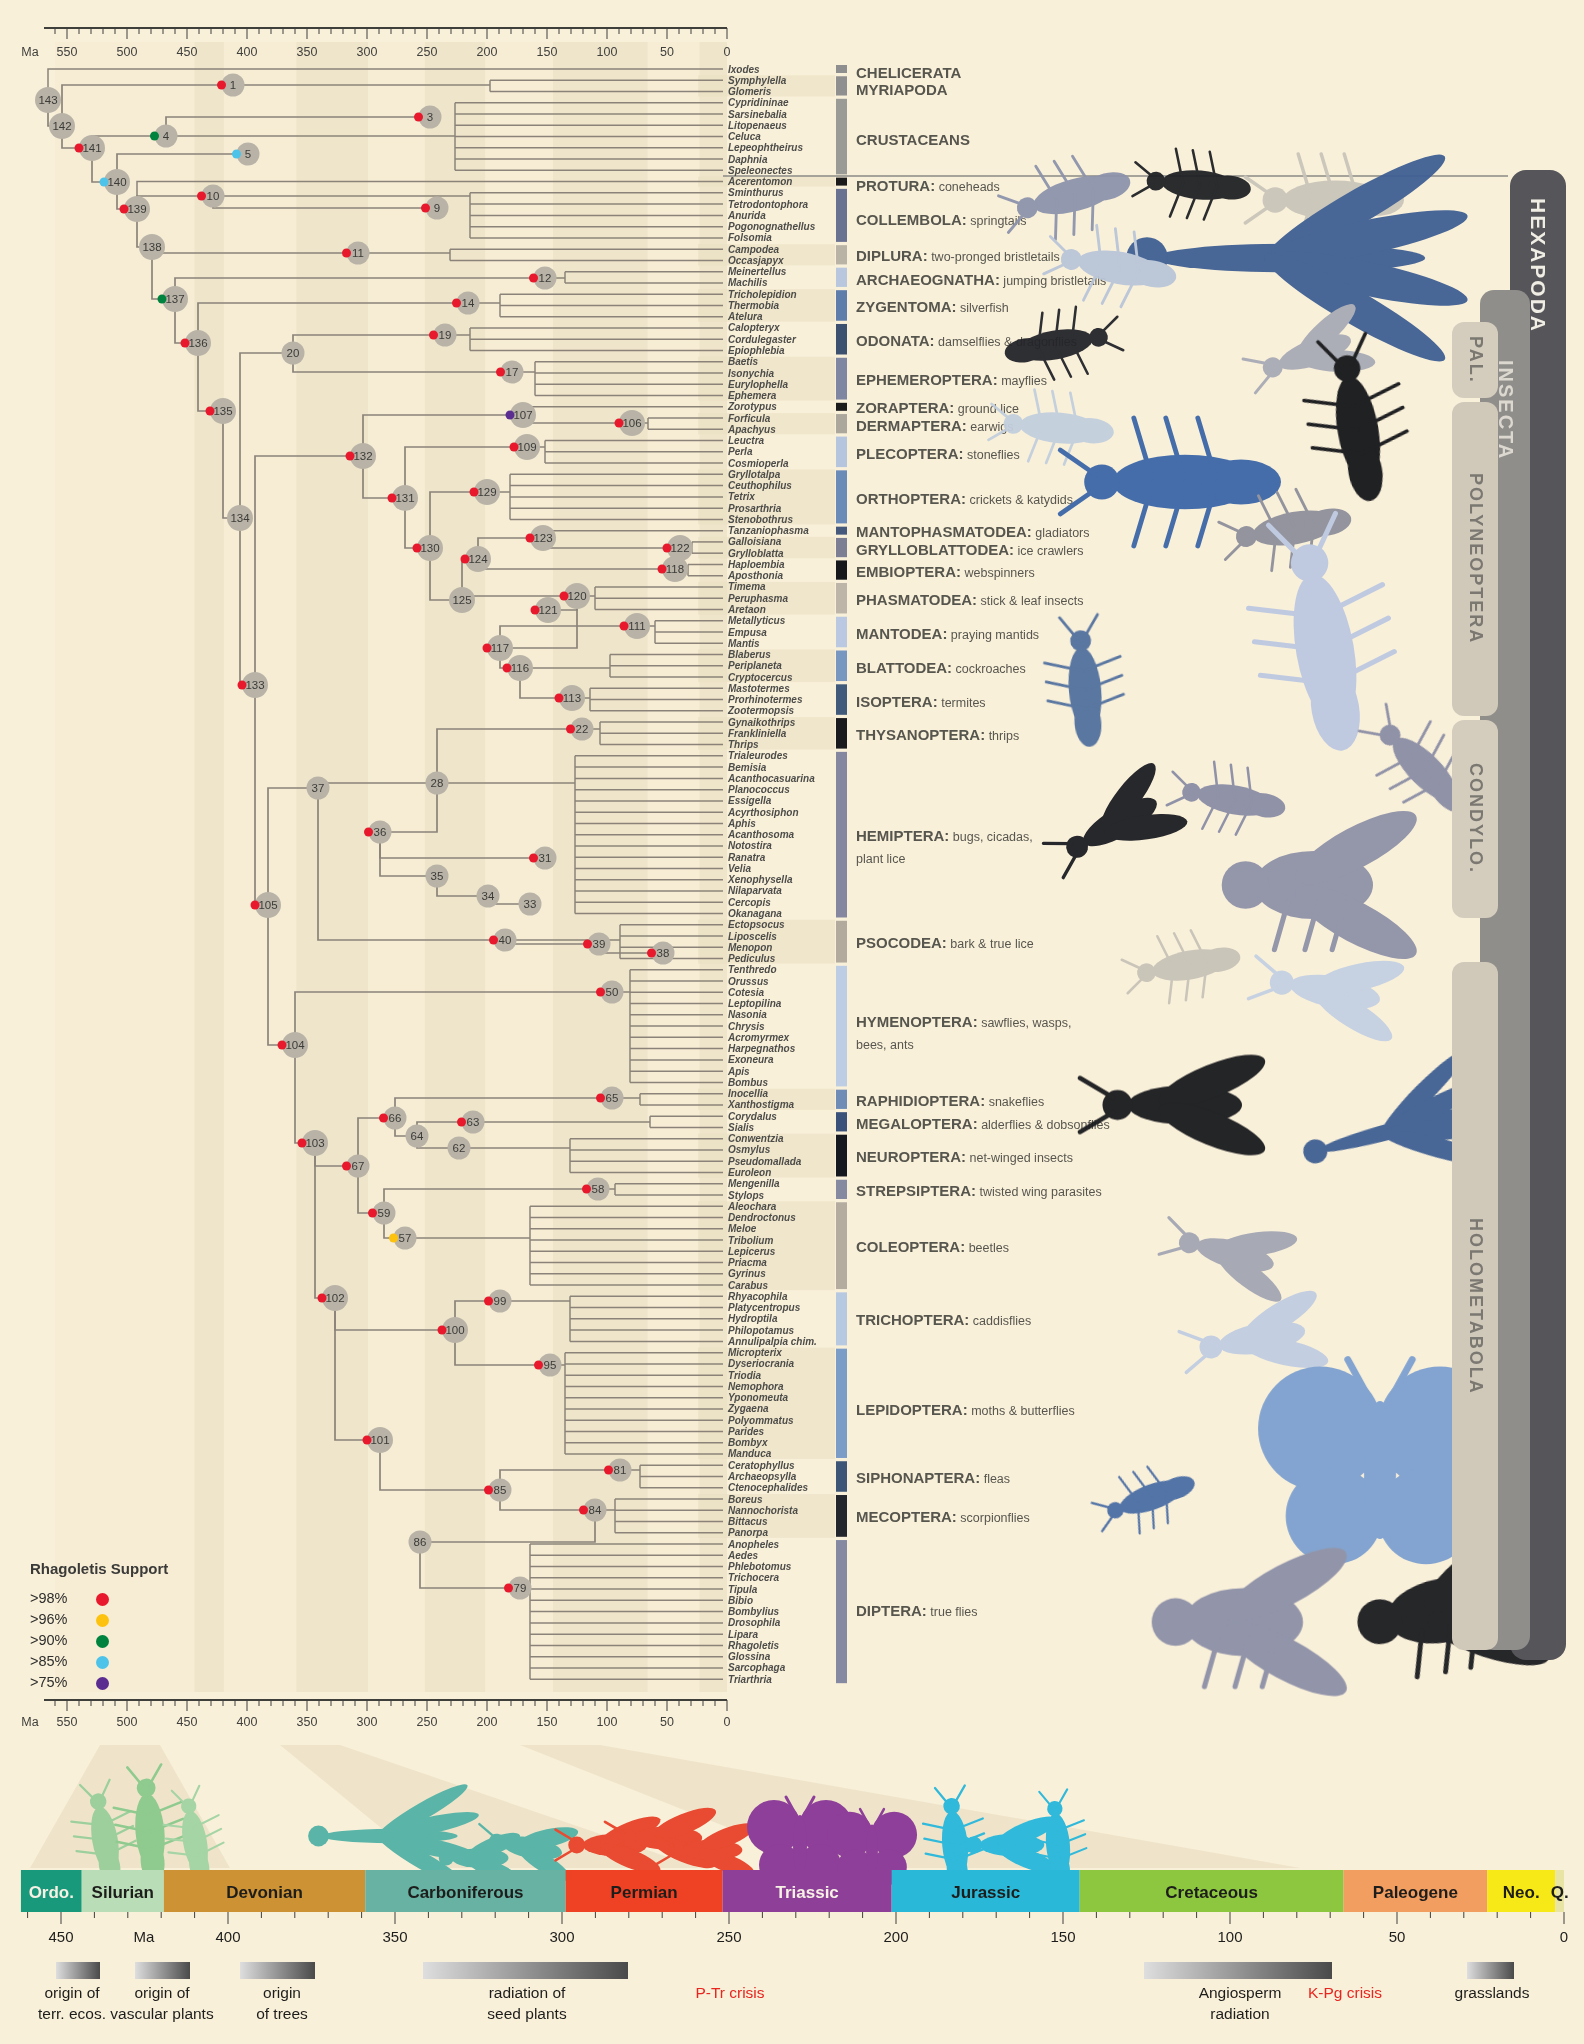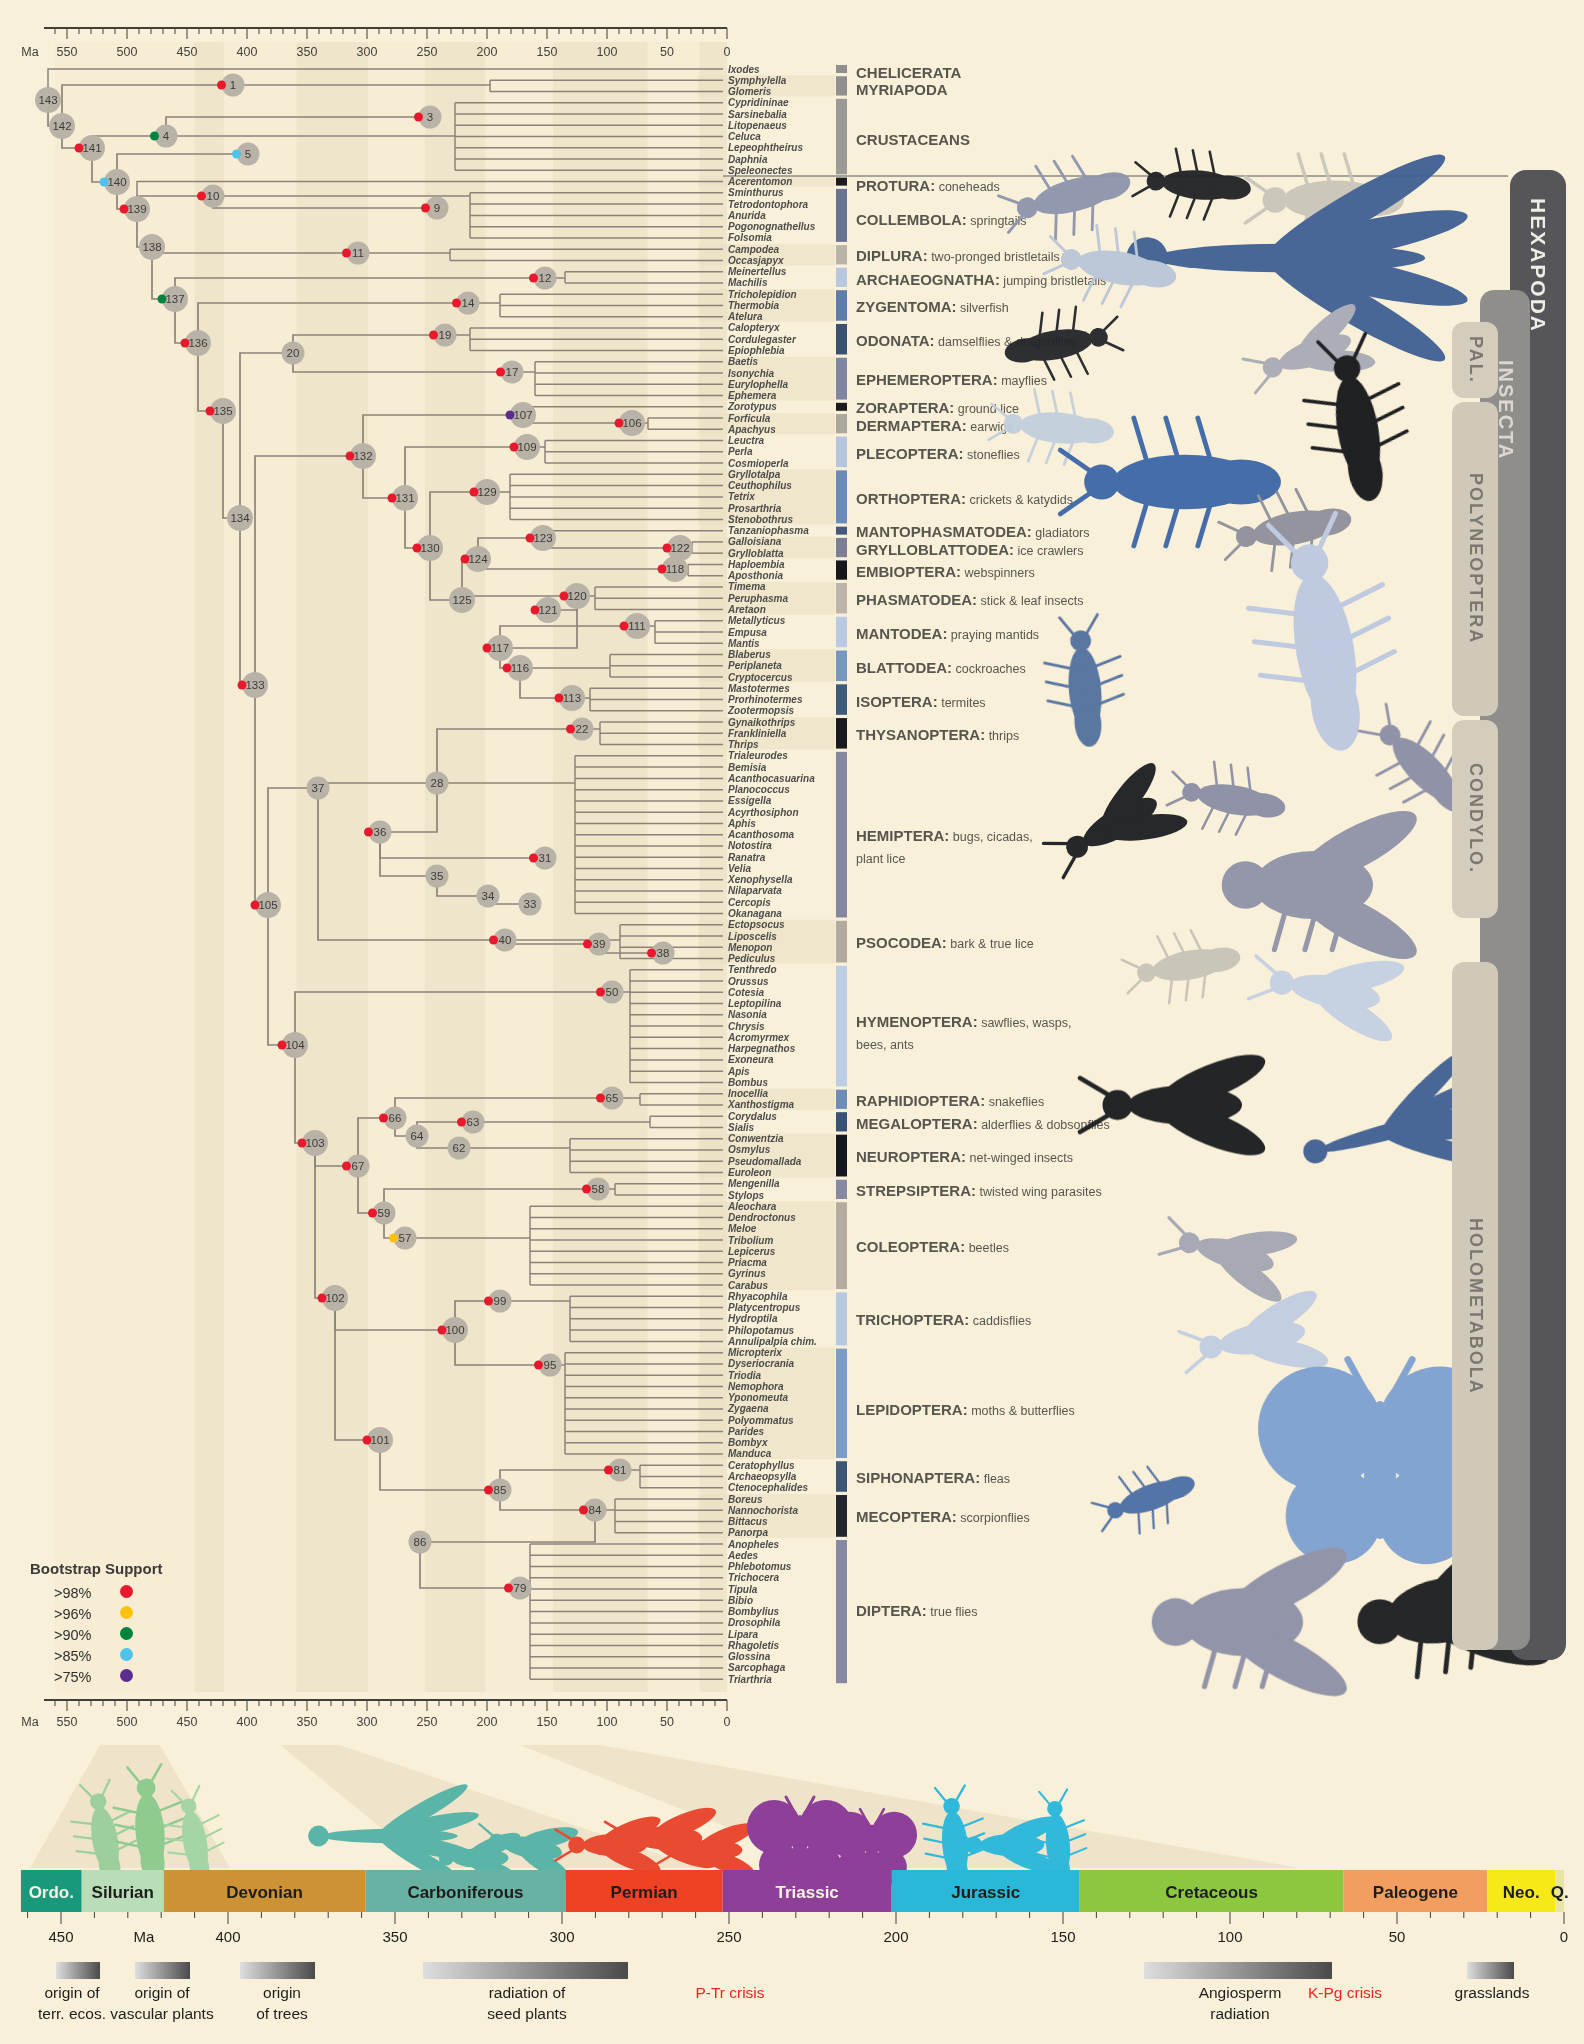--- a/index.html
+++ b/index.html
@@ -14,21 +14,21 @@
   .b-insecta .vlabel{color:#dcd8cf;font-size:20px;margin-top:70px;}
   .tab{position:absolute;left:1452px;width:46px;background:#d4cdbe;border-radius:12px;display:flex;justify-content:center;}
   .tab .vlabel{color:#7b7872;font-size:18px;}
   .b-pal{top:322px;height:76px;}
   .b-poly{top:402px;height:314px;background:#d0c9ba;}
   .b-condylo{top:720px;height:198px;}
   .b-holo{top:962px;height:688px;background:#d0c9ba;}
   .tab .vlabel{margin:auto;}
   #legend{position:absolute;left:30px;top:1560px;width:200px;}
   #legend .lg-title{font-size:15px;color:#3a3a38;font-weight:bold;margin-bottom:8px;}
-  .lg-row{display:flex;align-items:flex-start;height:21px;font-size:14.5px;color:#2e2e2c;margin-left:24px;}
+  .lg-row{display:flex;align-items:flex-end;height:21px;font-size:14.5px;color:#2e2e2c;}
   .lg-label{width:56px;}
   .lg-dot{width:13px;height:13px;border-radius:50%;display:inline-block;margin-left:10px;}
 </style>
 </head>
 <body>
 <div id="stage">
   <svg id="art" width="1584" height="2044" viewBox="0 0 1584 2044">
       <defs>
         <linearGradient id="evgrad" x1="0" y1="0" x2="1" y2="0">
           <stop offset="0" stop-color="#dedede"></stop>
@@ -1493,21 +1493,21 @@
     <div class="vlabel">POLYNEOPTERA</div>
   </div>
   <div class="band tab b-condylo">
     <div class="vlabel">CONDYLO.</div>
   </div>
   <div class="band tab b-holo">
     <div class="vlabel">HOLOMETABOLA</div>
   </div>
 
   <div id="legend">
-    <div class="lg-title">Bootstrap Support</div>
+    <div class="lg-title">Rhagoletis Support</div>
     <div class="lg-row">
       <span class="lg-label">&gt;98%</span>
       <span class="lg-dot" style="background: rgb(232, 25, 44);"></span>
       </div>
     <div class="lg-row">
       <span class="lg-label">&gt;96%</span>
       <span class="lg-dot" style="background: rgb(253, 194, 14);"></span>
       </div>
     <div class="lg-row">
       <span class="lg-label">&gt;90%</span>

